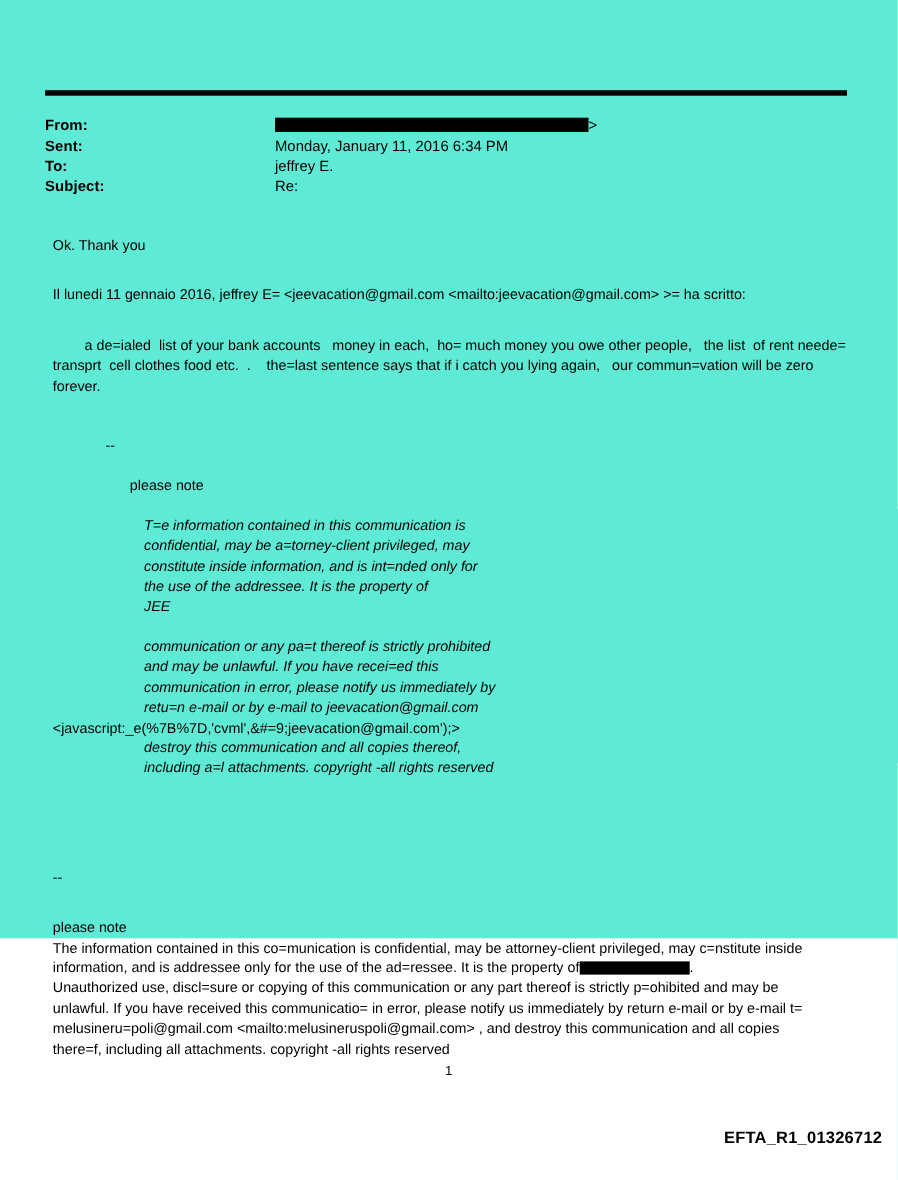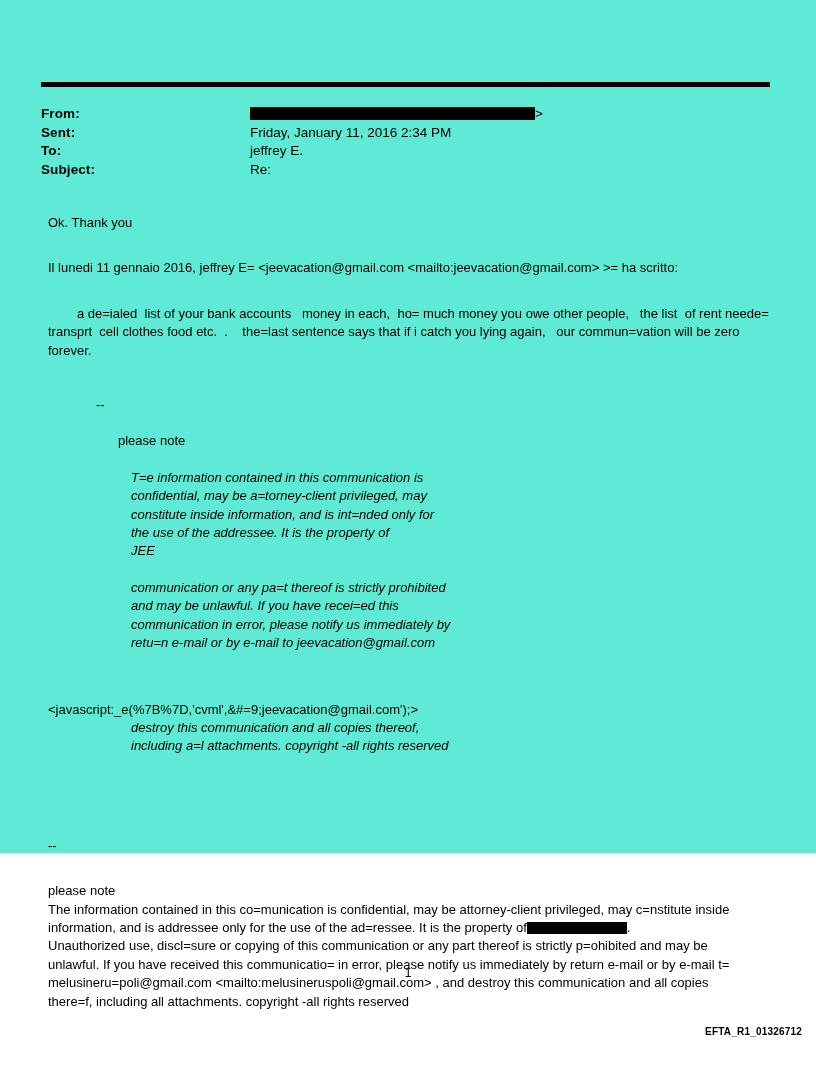--- a/index.html
+++ b/index.html
@@ -80,35 +80,35 @@
   .gap-sm { height: 18px; }
   .gap-md { height: 27px; }
   .gap-lg { height: 36px; }
   .gap-xl { height: 54px; }
   .indent-1 { padding-left: 48px; }
   .indent-2 { padding-left: 70px; }
   .block-quote {
     padding-left: 83px;
     font-style: italic;
   }
-  .no-indent { padding-left: 0; margin-top: 48px; }
+  .no-indent { padding-left: 0; }
   .wrapline { white-space: pre-wrap; }
   .page-number {
     position: absolute;
     left: 0;
     top: 966px;
     width: 816px;
     text-align: center;
     font-size: 12px;
   }
   .bates {
     position: absolute;
     right: 40px;
     top: 1026px;
-    font-size: 10px;
+    font-size: 15px;
     font-weight: bold;
     letter-spacing: 0.2px;
   }
   .inline-redact {
     display: inline-block;
     width: 100px;
     height: 12px;
     background: #000;
     vertical-align: middle;
     position: relative;
@@ -124,21 +124,21 @@
 
   <div class="headers">
 
     <div class="hdr-row">
       <div class="hdr-label">From:</div>
       <div class="hdr-value"><span class="redact redact-from"></span><span>&gt;</span></div>
     </div>
 
     <div class="hdr-row">
       <div class="hdr-label">Sent:</div>
-      <div class="hdr-value">Friday, January 11, 2016 2:34 PM</div>
+      <div class="hdr-value">Monday, January 11, 2016 6:34 PM</div>
     </div>
 
     <div class="hdr-row">
       <div class="hdr-label">To:</div>
       <div class="hdr-value">jeffrey E.</div>
     </div>
 
     <div class="hdr-row">
       <div class="hdr-label">Subject:</div>
       <div class="hdr-value">Re:</div>

